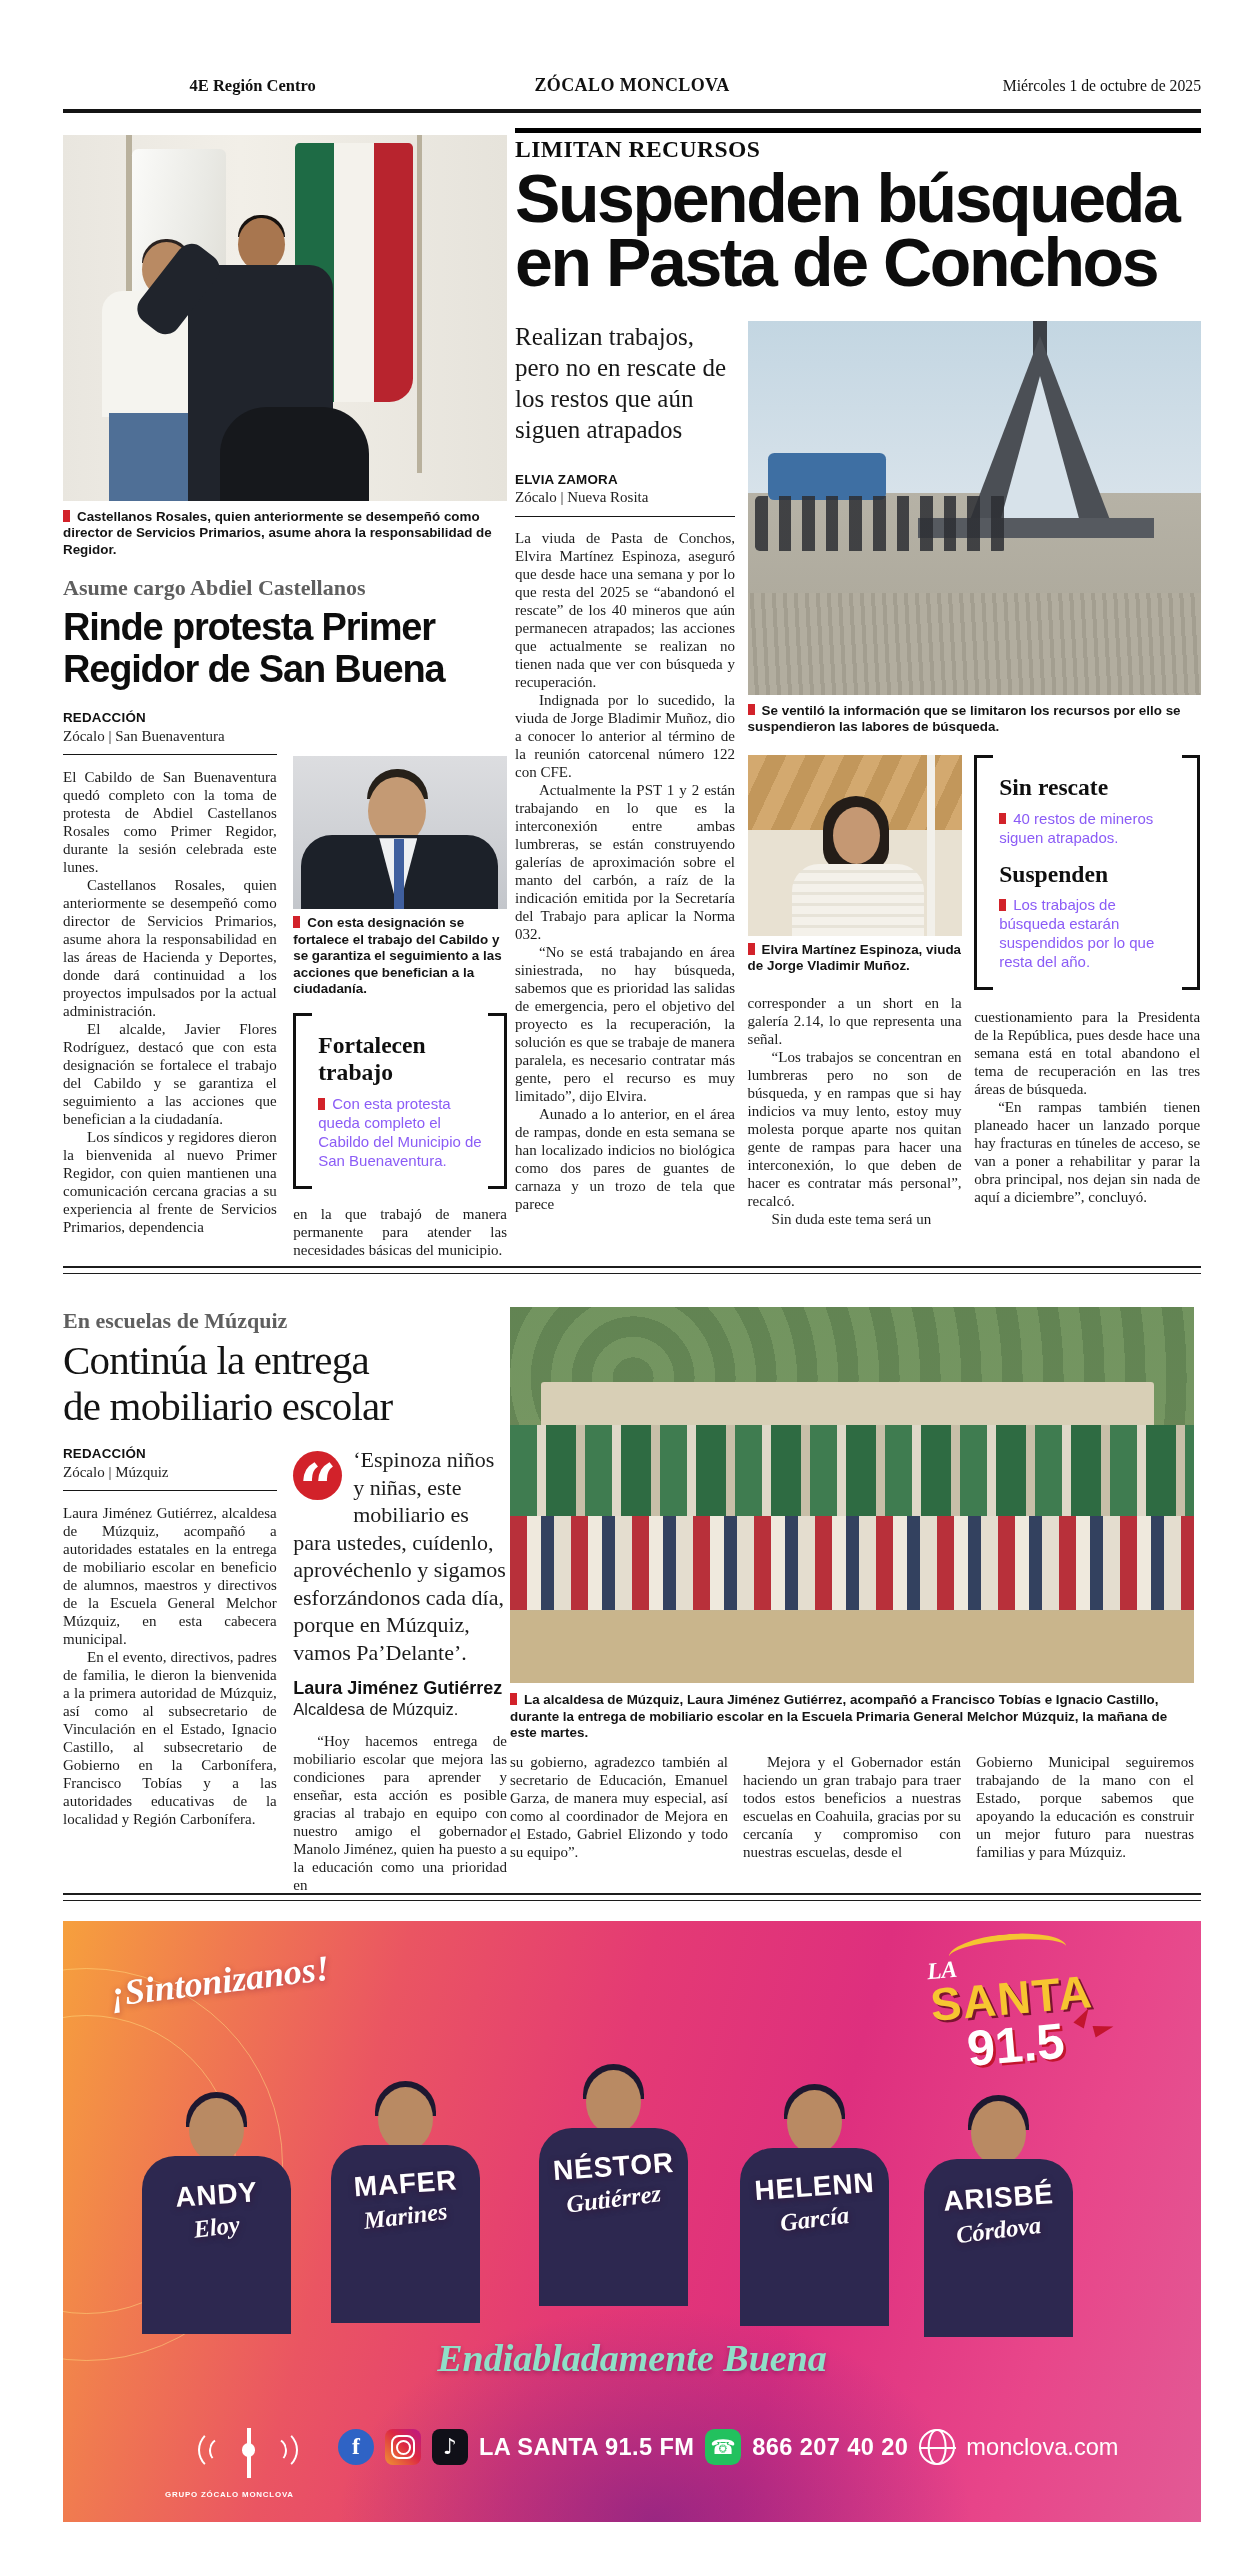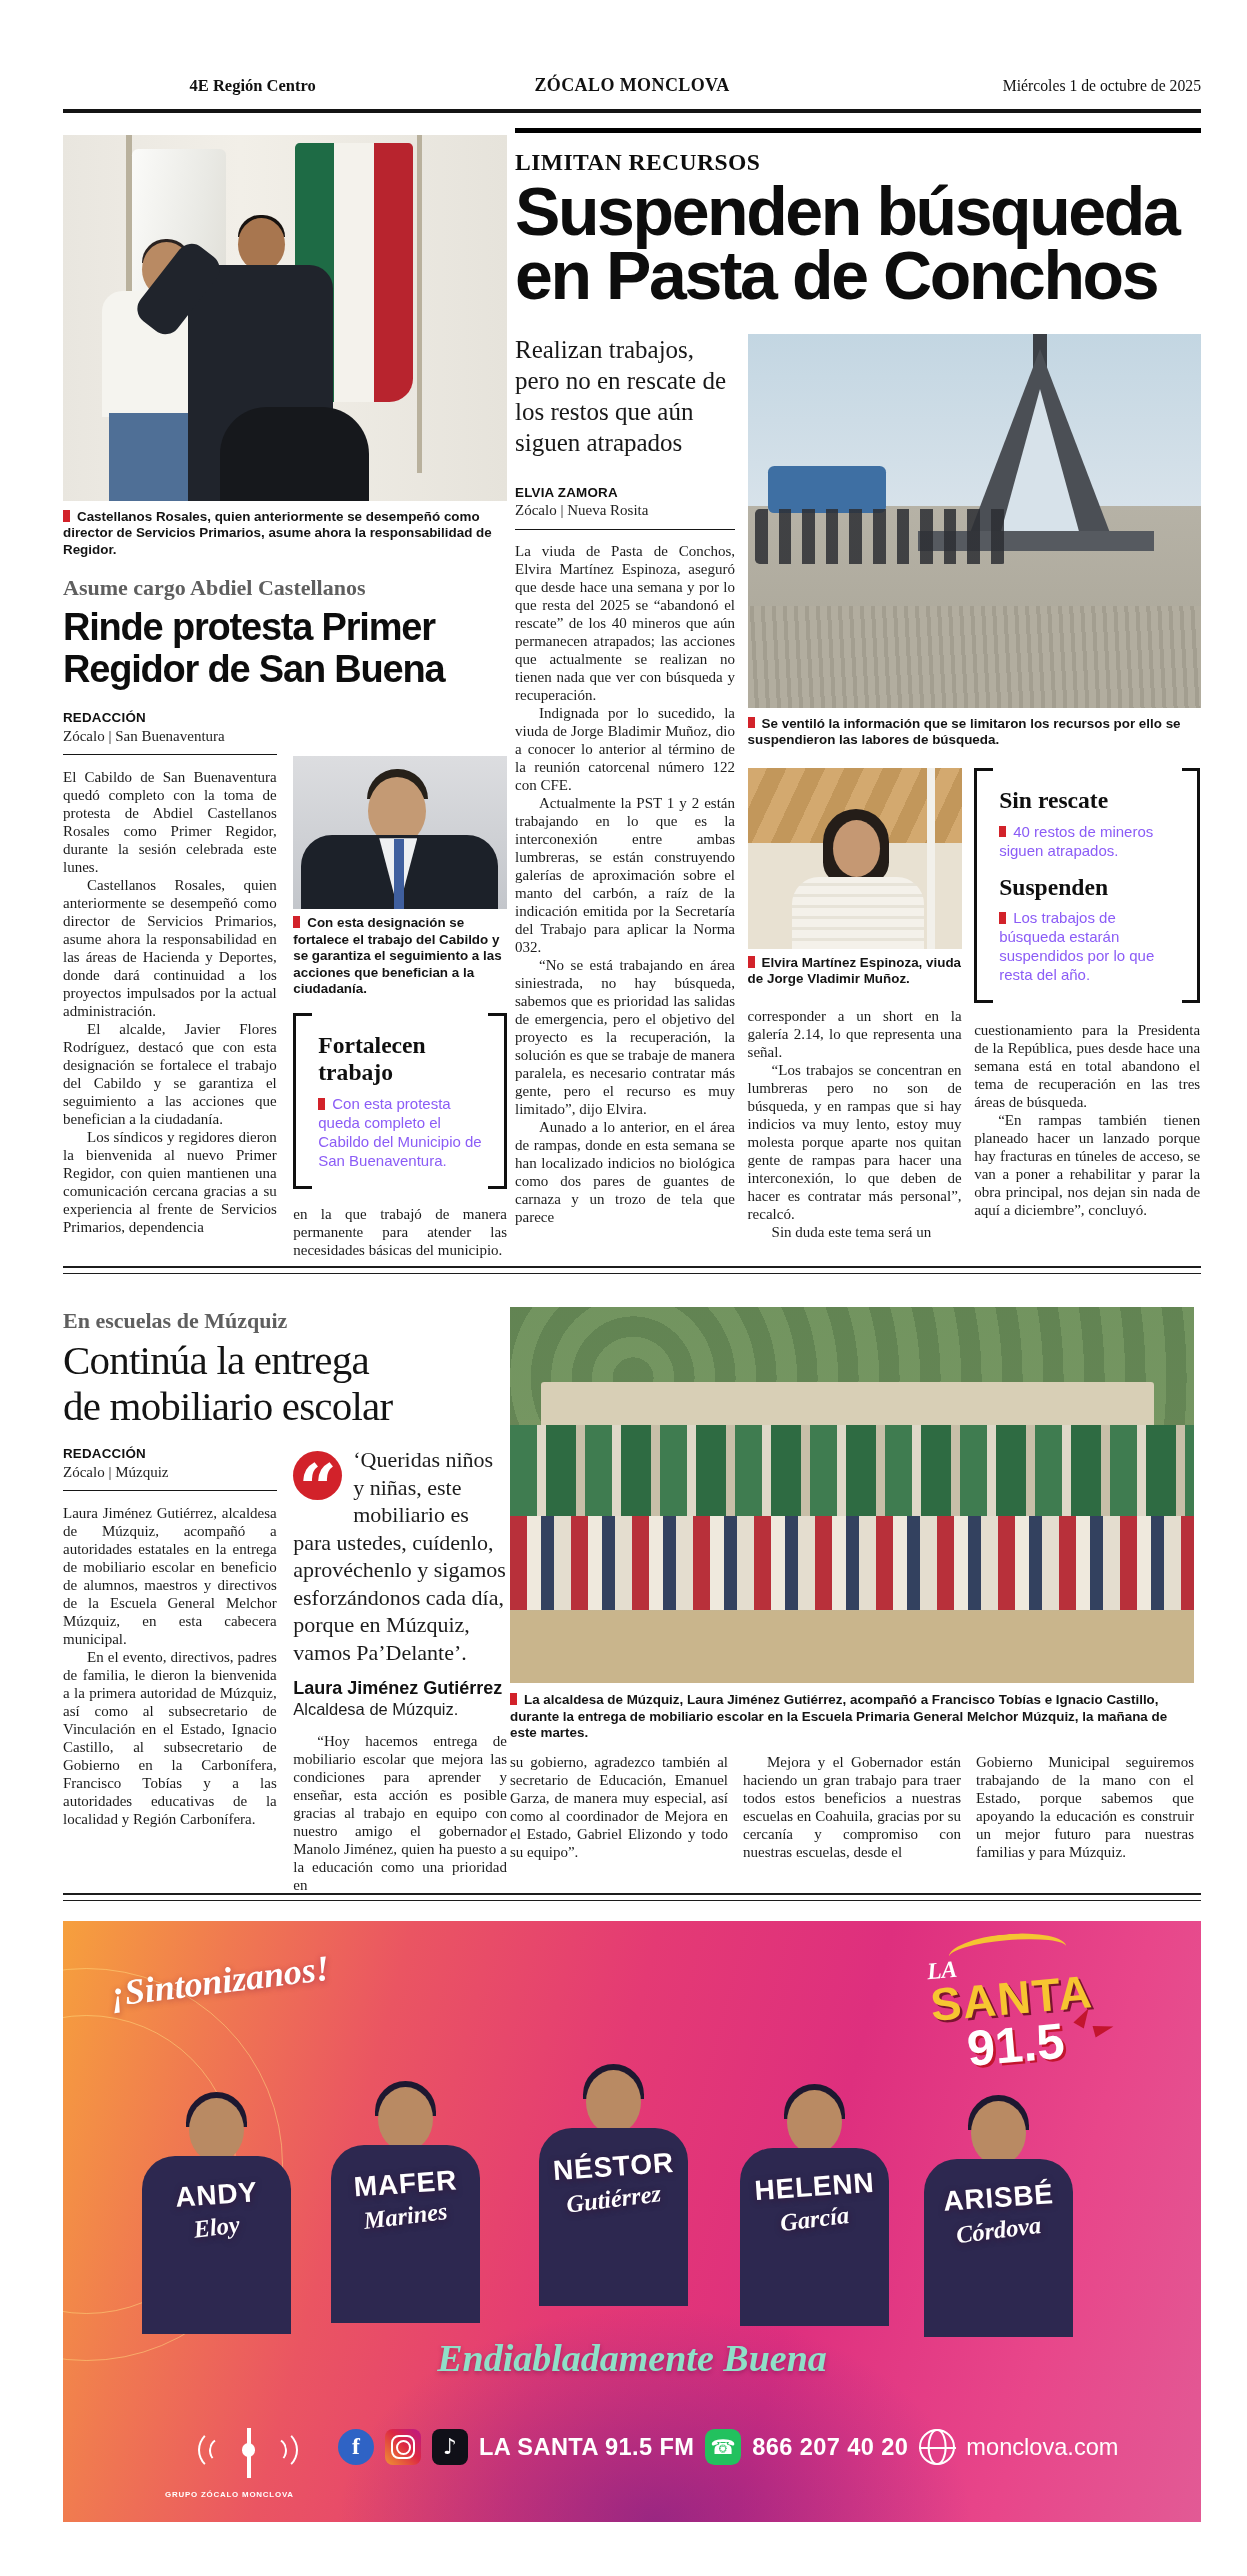--- a/index.html
+++ b/index.html
@@ -70,21 +70,21 @@
   .pp-hair{position:absolute;left:74px;top:12.6px;width:61px;height:30px;border-radius:31px 31px 0 0;background:#262019;}
   .pp-suit{position:absolute;left:7.9px;top:79px;width:197px;height:79px;border-radius:31px 31px 0 0;background:#1c2129;}
   .pp-shirt{position:absolute;left:86px;top:82px;width:38px;height:72px;background:#eef0f2;clip-path:polygon(0 0,100% 0,50% 100%);}
   .pp-tie{position:absolute;left:101px;top:83px;width:10.2px;height:71px;background:#3f5f9e;}
   .al-fact{margin-top:15.7px;}
   .al-endp{margin-top:15.7px;}
 
   
   .art-main{position:absolute;left:515px;top:128px;width:686px;}
   .am-bar{height:4.7px;background:#000;}
-  .am-kicker{margin-top:16px;font:700 23.6px/27px "Liberation Serif",serif;color:#0d0d0d;letter-spacing:0.4px;}
+  .am-kicker{margin-top:3px;font:700 23.6px/27px "Liberation Serif",serif;color:#0d0d0d;letter-spacing:0.4px;}
   .am-headline{margin-top:3.1px;font-size:68px;line-height:64px;letter-spacing:-2.4px;}
   .am-cols{margin-top:27px;display:flex;gap:12.6px;}
   .am-col1{width:220px;}
   .am-deck{font:400 25px/31px "Liberation Serif",serif;color:#181818;}
   .am-byline{margin-top:27px;}
   .am-right{width:453px;}
   .ph-mine{height:374px;background:linear-gradient(180deg,#c3d6e2 0%,#d7e2ea 46%,#b6b2a6 46%,#a8a496 100%);}
   .mn-frame{position:absolute;right:86px;top:15.7px;width:0;height:0;border-left:75px solid transparent;border-right:75px solid transparent;border-bottom:197px solid #4b4f55;}
   .mn-frame-in{position:absolute;right:118px;top:55px;width:0;height:0;border-left:43px solid transparent;border-right:43px solid transparent;border-bottom:157px solid #d7e2ea;}
   .mn-mast{position:absolute;right:154px;top:-4.7px;width:14px;height:220px;background:#3c4046;}
@@ -355,21 +355,21 @@
           <div class="byline-rule">
             <div class="byline-name">REDACCIÓN</div>
             <div class="dateline">Zócalo | Múzquiz</div>
           </div>
           <p>Laura Jiménez Gutiérrez, alcaldesa de Múzquiz, acompañó a autoridades estatales en la entrega de mobiliario escolar en beneficio de alumnos, maestros y directivos de la Escuela General Melchor Múzquiz, en esta cabecera municipal.</p>
           <p class="indent">En el evento, directivos, padres de familia, le dieron la bienvenida a la primera autoridad de Múzquiz, así como al subsecretario de Vinculación en el Estado, Ignacio Castillo, al subsecretario de Gobierno en la Carbonífera, Francisco Tobías y a las autoridades educativas de la localidad y Región Carbonífera.</p>
         </div>
         <div class="ab-col">
           <div>
             <div class="q-ic"></div>
-            <div class="q-text">‘Queridas niños y niñas, este mobiliario es para ustedes, cuídenlo, aprovéchenlo y sigamos esforzándonos cada día, porque en Múzquiz, vamos Pa’Delante’.</div>
+            <div class="q-text">‘Espinoza niños y niñas, este mobiliario es para ustedes, cuídenlo, aprovéchenlo y sigamos esforzándonos cada día, porque en Múzquiz, vamos Pa’Delante’.</div>
           </div>
           <div class="q-author">Laura Jiménez Gutiérrez</div>
           <div class="q-role">Alcaldesa de Múzquiz.</div>
           <div class="bodycol q-body">
             <p class="indent">“Hoy hacemos entrega de mobiliario escolar que mejora las condiciones para aprender y enseñar, esta acción es posible gracias al trabajo en equipo con nuestro amigo el gobernador Manolo Jiménez, quien ha puesto a la educación como una prioridad en</p>
           </div>
         </div>
       </div>
     </div>
     <div class="ab-right">

